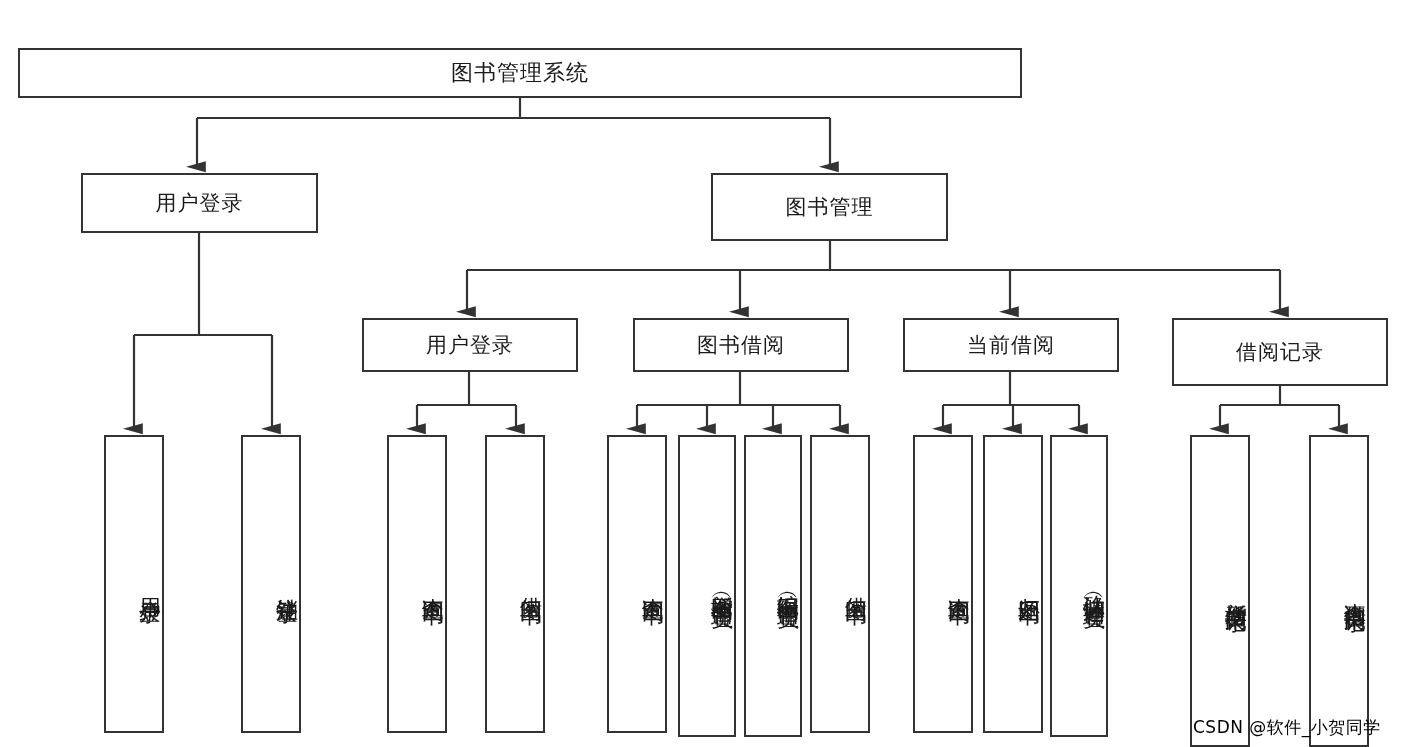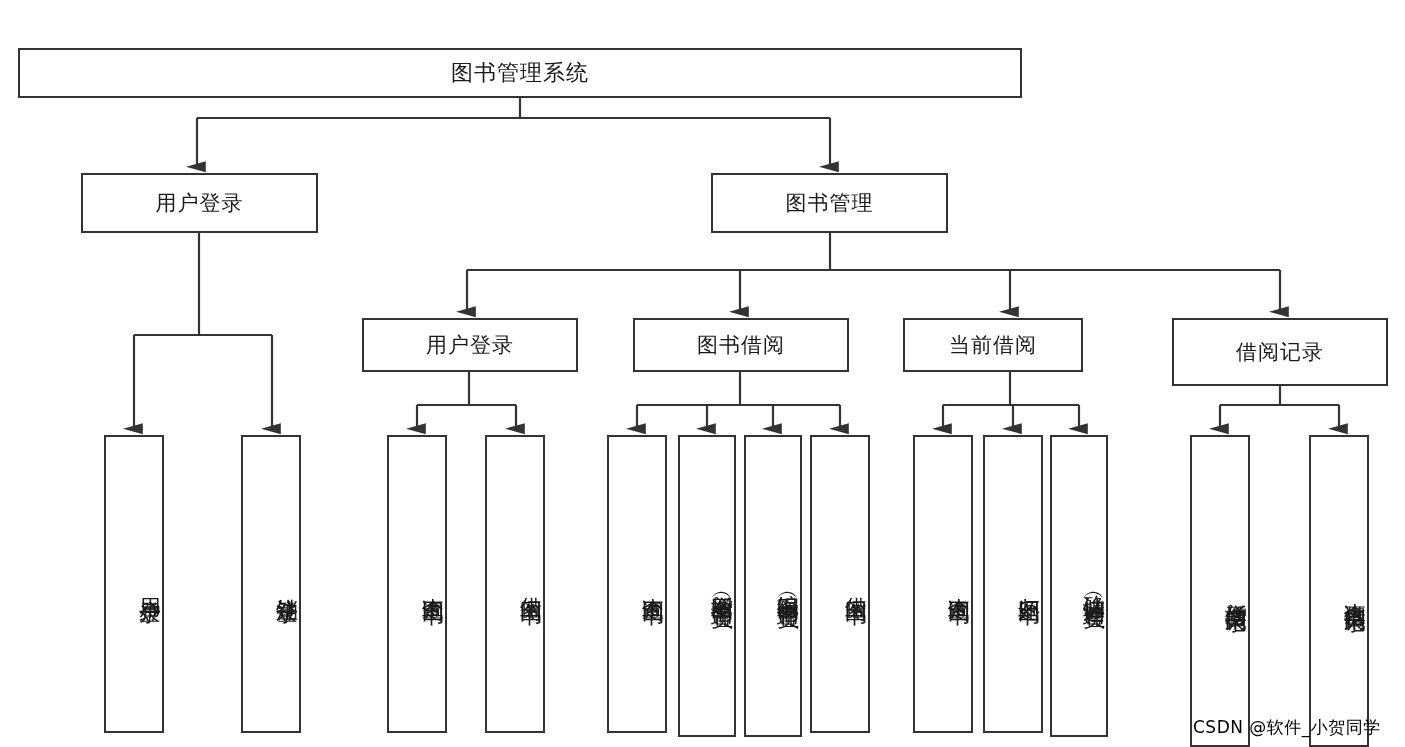--- a/index.html
+++ b/index.html
@@ -126,31 +126,31 @@
     </g>
   </svg>
 
   <div class="node horiz root" style="left:18px; top:16px; width:1004px; height:50px;margin-top:32px;">
     <span>图书管理系统</span>
   </div>
 
   <div class="node horiz" style="left:81px; top:173px; width:237px; height:60px;">
     <span>用户登录</span>
   </div>
-  <div class="node horiz" style="left:711px; top:173px; width:237px; height:60px;">
+  <div class="node horiz" style="left:711px; top:173px; width:237px; height:68px;">
     <span>图书管理</span>
   </div>
 
   <div class="node horiz" style="left:362px; top:318px; width:216px; height:54px;">
     <span>用户登录</span>
   </div>
   <div class="node horiz" style="left:633px; top:318px; width:216px; height:54px;">
     <span>图书借阅</span>
   </div>
-  <div class="node horiz" style="left:903px; top:318px; width:180px; height:54px;">
+  <div class="node horiz" style="left:903px; top:318px; width:216px; height:54px;">
     <span>当前借阅</span>
   </div>
   <div class="node horiz" style="left:1172px; top:318px; width:216px; height:68px;">
     <span>借阅记录</span>
   </div>
 
   <div class="node vert" style="left:104px; top:435px; width:60px; height:298px;">
     <span class="vlabel">用户登录</span>
   </div>
   <div class="node vert" style="left:241px; top:435px; width:60px; height:298px;">

